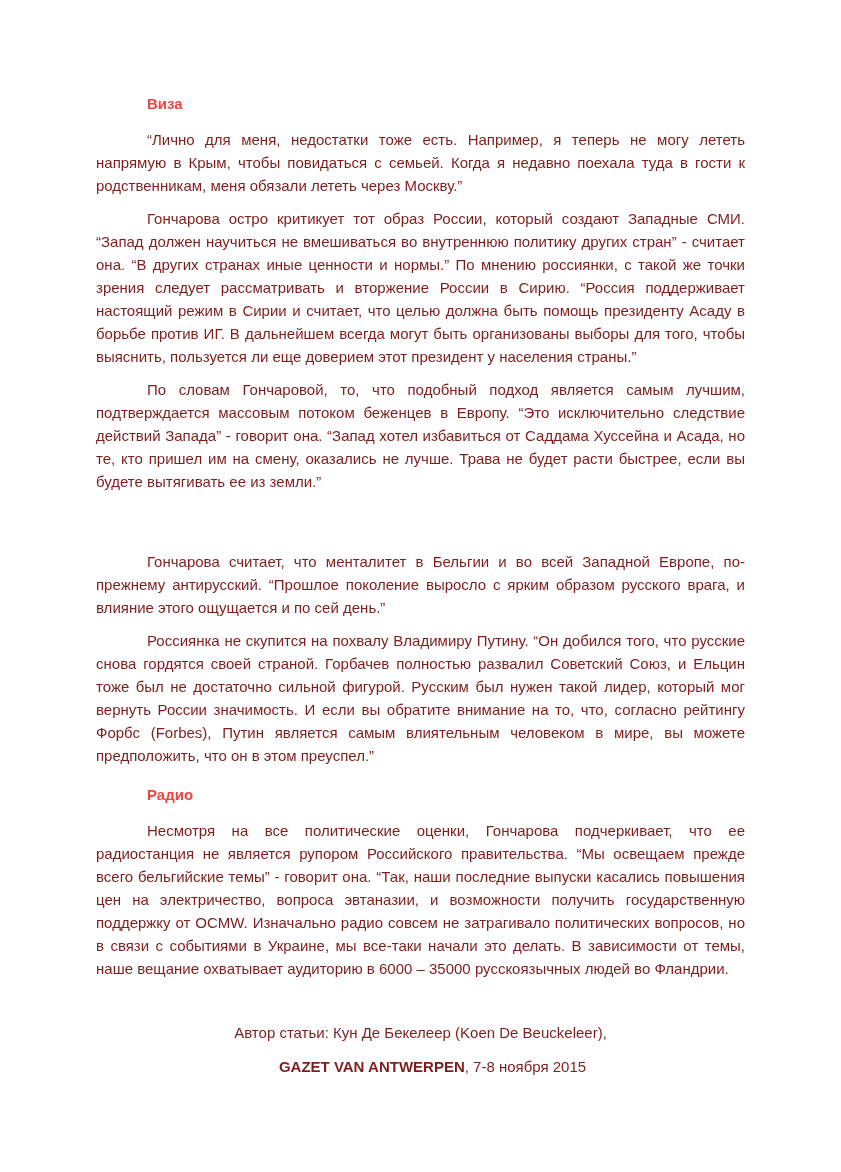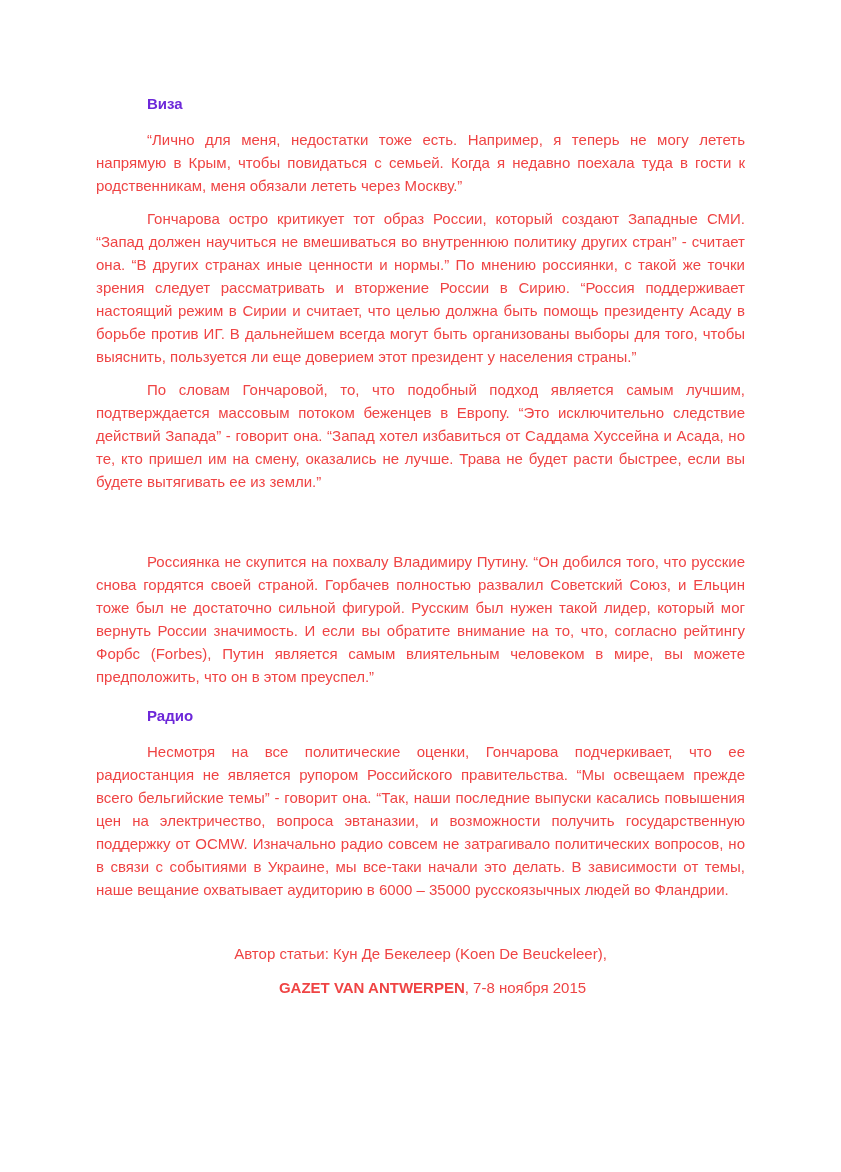--- a/index.html
+++ b/index.html
@@ -17,32 +17,32 @@
       padding: 92px 96px 0 96px;
       font-family: "Liberation Sans", sans-serif;
       overflow: hidden;
     }
     .doc h2 {
       font-size: 15px;
       line-height: 23px;
       font-weight: bold;
       margin: 0 0 13px 0;
       padding-left: 51px;
-      color: #6d28d9;
+      color: #ef4444;
     }
     .doc h2.radio-heading {
       margin-top: 16px;
     }
     .doc p {
       font-size: 15px;
       line-height: 23px;
       text-align: justify;
       text-indent: 51px;
       margin: 0 0 10px 0;
-      color: #ef4444;
+      color: #7f1d1d;
     }
     .spacer {
       height: 47px;
     }
     .footer {
       margin-top: 41px;
     }
     .footer p {
       text-indent: 0;
       text-align: center;
@@ -65,20 +65,21 @@
     <h2>Виза</h2>
 
     <p>“Лично для меня, недостатки тоже есть. Например, я теперь не могу лететь напрямую в Крым, чтобы повидаться с семьей. Когда я недавно поехала туда в гости к родственникам, меня обязали лететь через Москву.”</p>
 
     <p>Гончарова остро критикует тот образ России, который создают Западные СМИ. “Запад должен научиться не вмешиваться во внутреннюю политику других стран” - считает она. “В других странах иные ценности и нормы.” По мнению россиянки, с такой же точки зрения следует рассматривать и вторжение России в Сирию. “Россия поддерживает настоящий режим в Сирии и считает, что целью должна быть помощь президенту Асаду в борьбе против ИГ. В дальнейшем всегда могут быть организованы выборы для того, чтобы выяснить, пользуется ли еще доверием этот президент у населения страны.”</p>
 
     <p>По словам Гончаровой, то, что подобный подход является самым лучшим, подтверждается массовым потоком беженцев в Европу. “Это исключительно следствие действий Запада” - говорит она. “Запад хотел избавиться от Саддама Хуссейна и Асада, но те, кто пришел им на смену, оказались не лучше. Трава не будет расти быстрее, если вы будете вытягивать ее из земли.”</p>
 
     <div class="spacer"></div>
 
+    <p>Гончарова считает, что менталитет в Бельгии и во всей Западной Европе, по-прежнему антирусский. “Прошлое поколение выросло с ярким образом русского врага, и влияние этого ощущается и по сей день.”</p>
 
     <p>Россиянка не скупится на похвалу Владимиру Путину. “Он добился того, что русские снова гордятся своей страной. Горбачев полностью развалил Советский Союз, и Ельцин тоже был не достаточно сильной фигурой. Русским был нужен такой лидер, который мог вернуть России значимость. И если вы обратите внимание на то, что, согласно рейтингу Форбс (Forbes), Путин является самым влиятельным человеком в мире, вы можете предположить, что он в этом преуспел.”</p>
 
     <h2 class="radio-heading">Радио</h2>
 
     <p>Несмотря на все политические оценки, Гончарова подчеркивает, что ее радиостанция не является рупором Российского правительства. “Мы освещаем прежде всего бельгийские темы” - говорит она. “Так, наши последние выпуски касались повышения цен на электричество, вопроса эвтаназии, и возможности получить государственную поддержку от OCMW. Изначально радио совсем не затрагивало политических вопросов, но в связи с событиями в Украине, мы все-таки начали это делать. В зависимости от темы, наше вещание охватывает аудиторию в 6000 – 35000 русскоязычных людей во Фландрии.</p>
 
     <div class="footer">
       <p>Автор статьи: Кун Де Бекелеер (Koen De Beuckeleer),</p>
       <p class="source"><span class="bold">GAZET VAN ANTWERPEN</span><span>, 7-8 ноября 2015</span></p>

